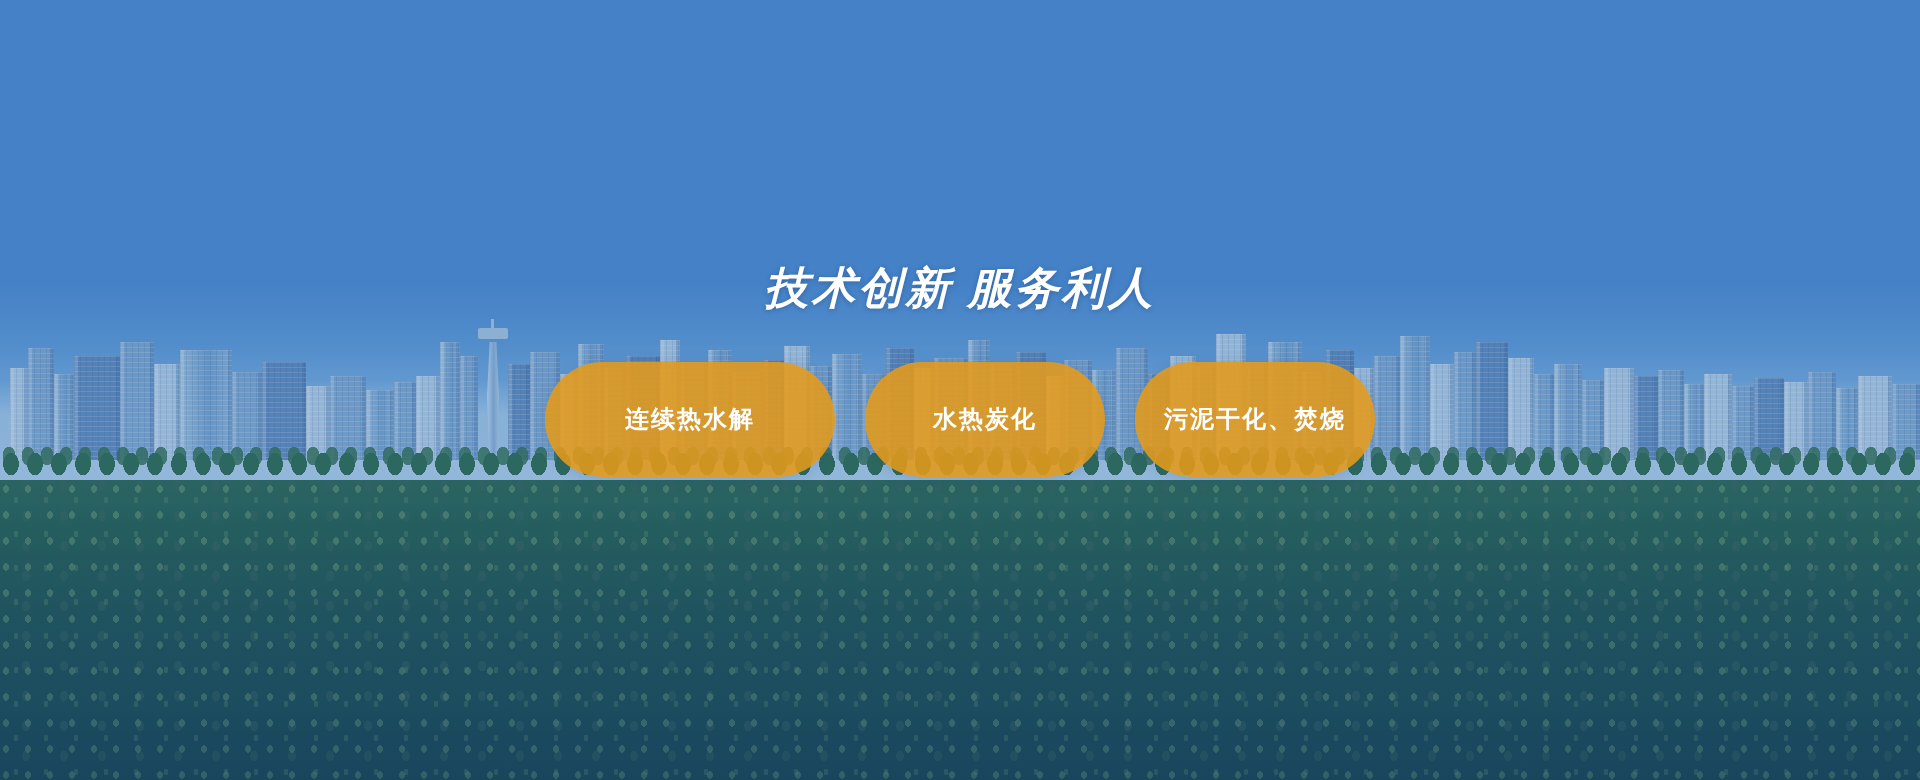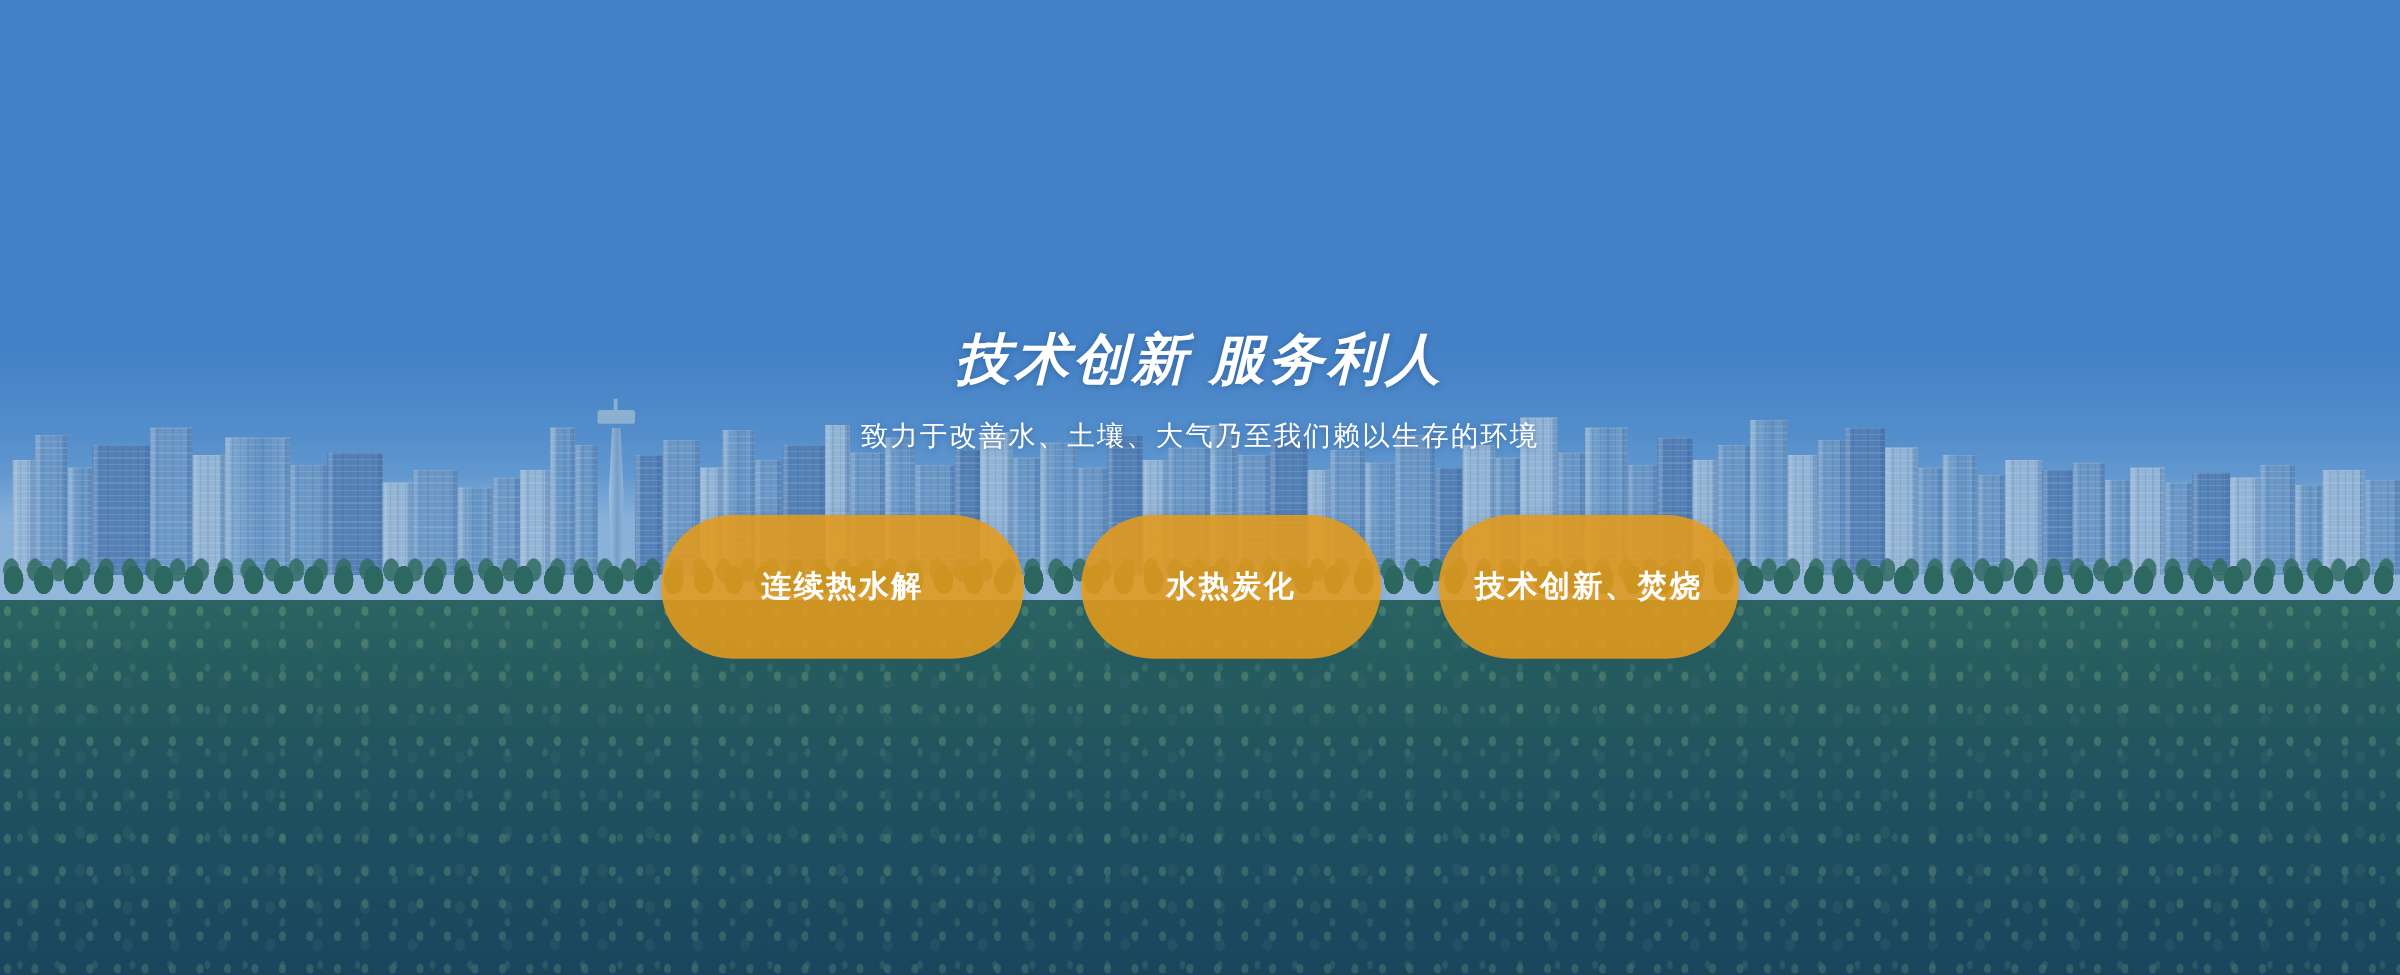--- a/index.html
+++ b/index.html
@@ -87,21 +87,21 @@
   
   .content { position:absolute; inset:0; display:flex; flex-direction:column;
      align-items:center; justify-content:flex-start; }
 
   .headline { margin-top:262px; font-size:44px; font-weight:700; color:#ffffff;
      letter-spacing:3px; line-height:1.18; text-shadow:0 1px 5px rgba(25,60,110,.40); white-space:nowrap;font-style:italic; }
 
   .subline { margin-top:20px; font-size:22px; font-weight:400; color:#ffffff;
      letter-spacing:1.6px; text-shadow:0 1px 5px rgba(25,60,110,.45); white-space:nowrap; }
 
-  .pills { margin-top:48px; display:flex; gap:46px; }
+  .pills { margin-top:48px; display:flex; gap:30px; }
 
   .pill { height:115px; min-width:240px; padding:0 46px; border-radius:60px;
      background:rgba(228,154,26,.88);
      display:flex; align-items:center; justify-content:center;
      color:#ffffff; font-size:24px; font-weight:700; letter-spacing:2px;
      white-space:nowrap; cursor:pointer;
      box-shadow:0 2px 14px rgba(40,70,110,.18); }
   .pill:nth-child(1){ width:290px; }
   .pill:nth-child(2){ width:240px; }
   .pill:nth-child(3){ width:238px; }
@@ -210,22 +210,21 @@
   </div>
 
   <div class="fgcrest2"></div>
   <div class="fgcrest"></div>
   <div class="fg"></div>
 
   <div class="tint"></div>
 
   <div class="content">
     <h1 class="headline">技术创新  服务利人</h1>
-    <p class="subline">致力于改善水、土壤、大气乃至我们赖以生存的环境</p>
 
     <div class="pills">
       <div class="pill">连续热水解</div>
       <div class="pill">水热炭化</div>
-      <div class="pill">技术创新、焚烧</div>
+      <div class="pill">污泥干化、焚烧</div>
     </div>
   </div>
 
 </div>
 
 </body></html>

